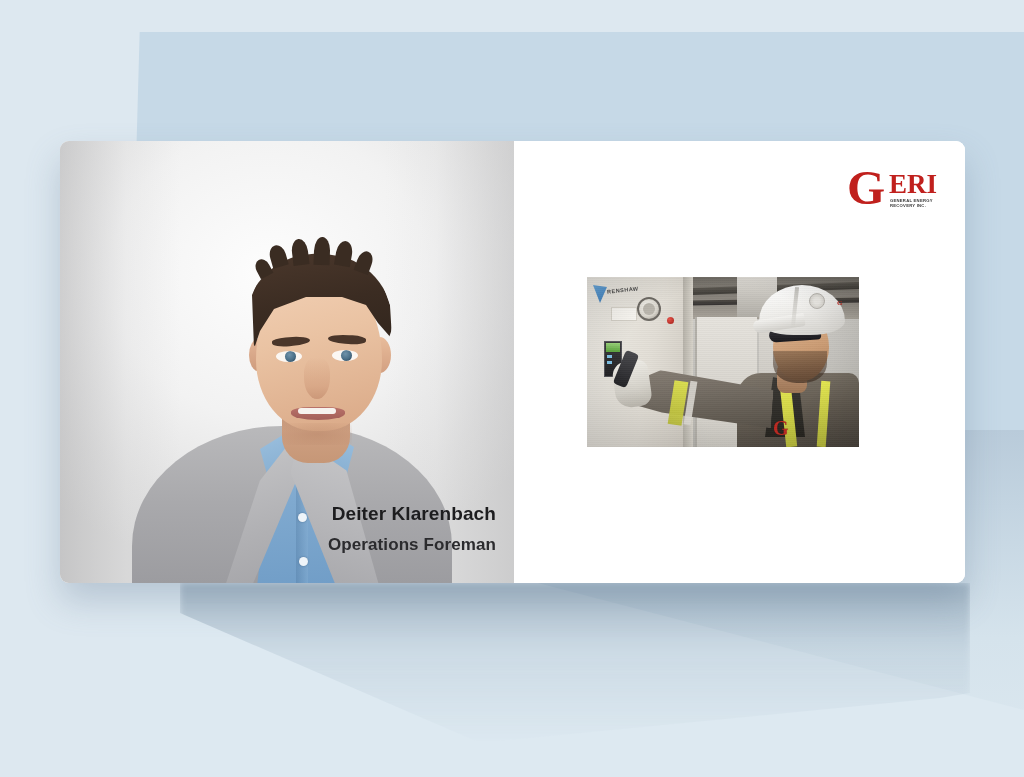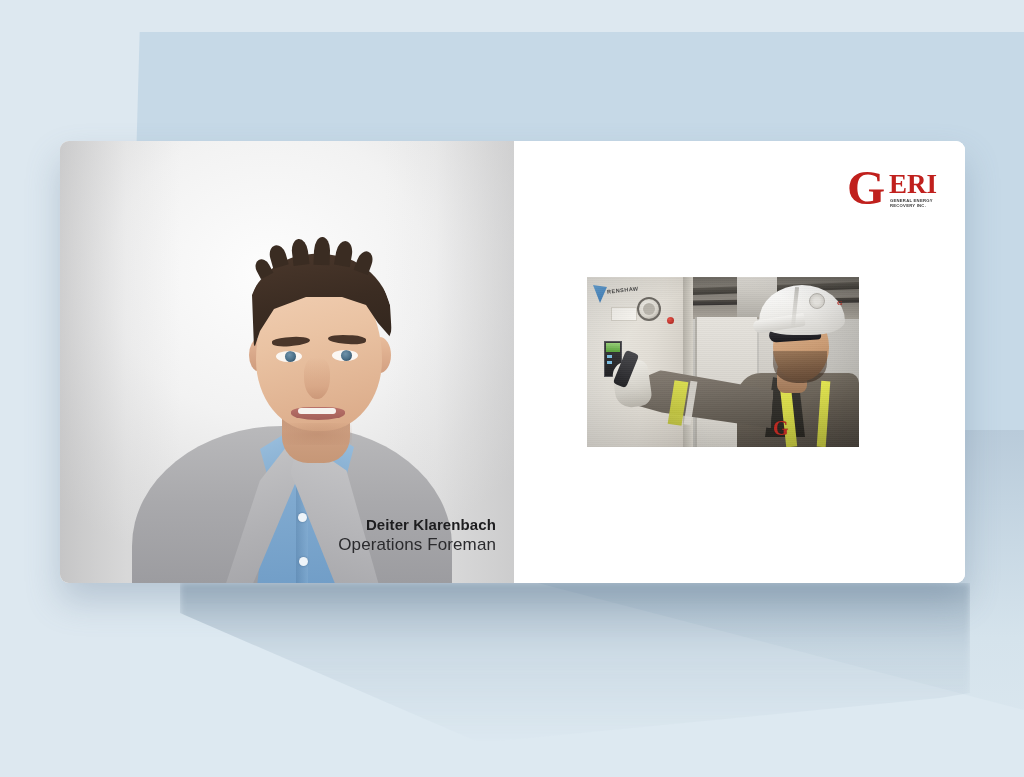--- a/index.html
+++ b/index.html
@@ -241,26 +241,26 @@
   }
 
   
   .name-block {
     position:absolute;
     right:18px; bottom:27px;
     text-align:right;
     z-index:8;
   }
   .name-line {
-    font-size:15px; font-weight:bold; color:#1d1d1f;
+    font-size:19px; font-weight:bold; color:#1d1d1f;
     letter-spacing:0.1px; line-height:1.28;
   }
   .role-line {
-    font-size:17px; font-weight:normal; color:#2b2b2e;
-    letter-spacing:0.1px; line-height:1.28;
+    font-size:17px; font-weight:bold; color:#2b2b2e;
+    letter-spacing:0.1px; line-height:1.28;margin-top:8px;
   }
 
   
   .white-panel {
     position:relative;
     flex:1 1 auto;
     background:#ffffff;
   }
 
   

